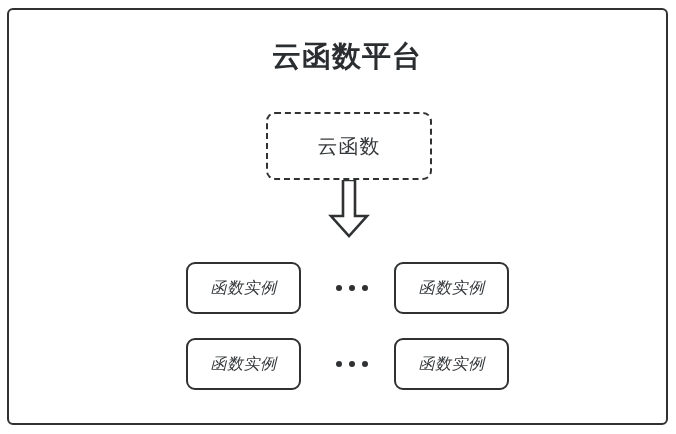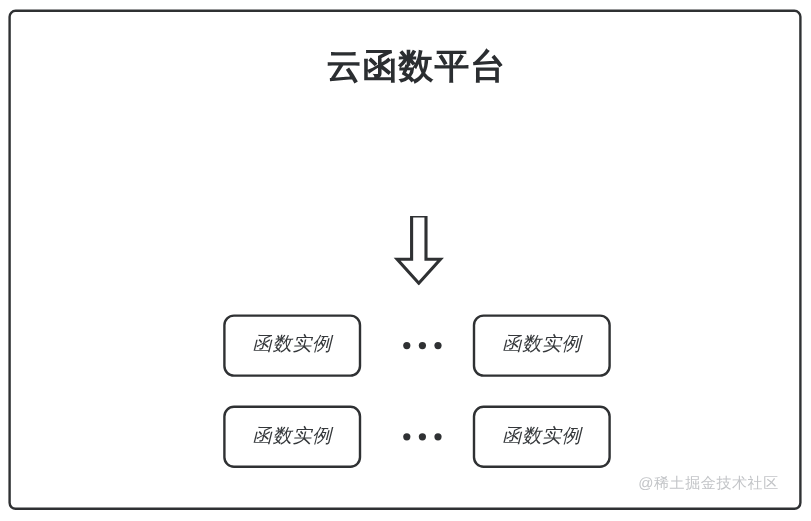--- a/index.html
+++ b/index.html
@@ -151,20 +151,23 @@
 </style>
 </head>
 <body>
 
 <div id="canvas">
 
   <div class="platform-frame">
 
     <div class="platform-title">云函数平台</div>
 
+    <div class="cloud-function-node">
+      <span class="cloud-function-label">云函数</span>
+    </div>
 
     <div class="flow-arrow">
       <svg width="44" height="58" viewBox="0 0 44 58" aria-hidden="true">
         <polygon points="16,0 28,0 28,36 40,36 22,56 4,36 16,36" fill="#ffffff" stroke="#2f3133" stroke-width="2.6" stroke-linejoin="miter"></polygon>
       </svg>
     </div>
 
     <div class="instance-row row-1">
       <div class="instance-box left">
         <span class="instance-label">函数实例</span>
@@ -186,16 +189,15 @@
       <div class="ellipsis">
         <span class="dot"></span>
         <span class="dot"></span>
         <span class="dot"></span>
       </div>
       <div class="instance-box right">
         <span class="instance-label">函数实例</span>
       </div>
     </div>
 
-    <div class="watermark">@稀土掘金技术社区</div>
 
   </div>
 </div>
 
 </body></html>

